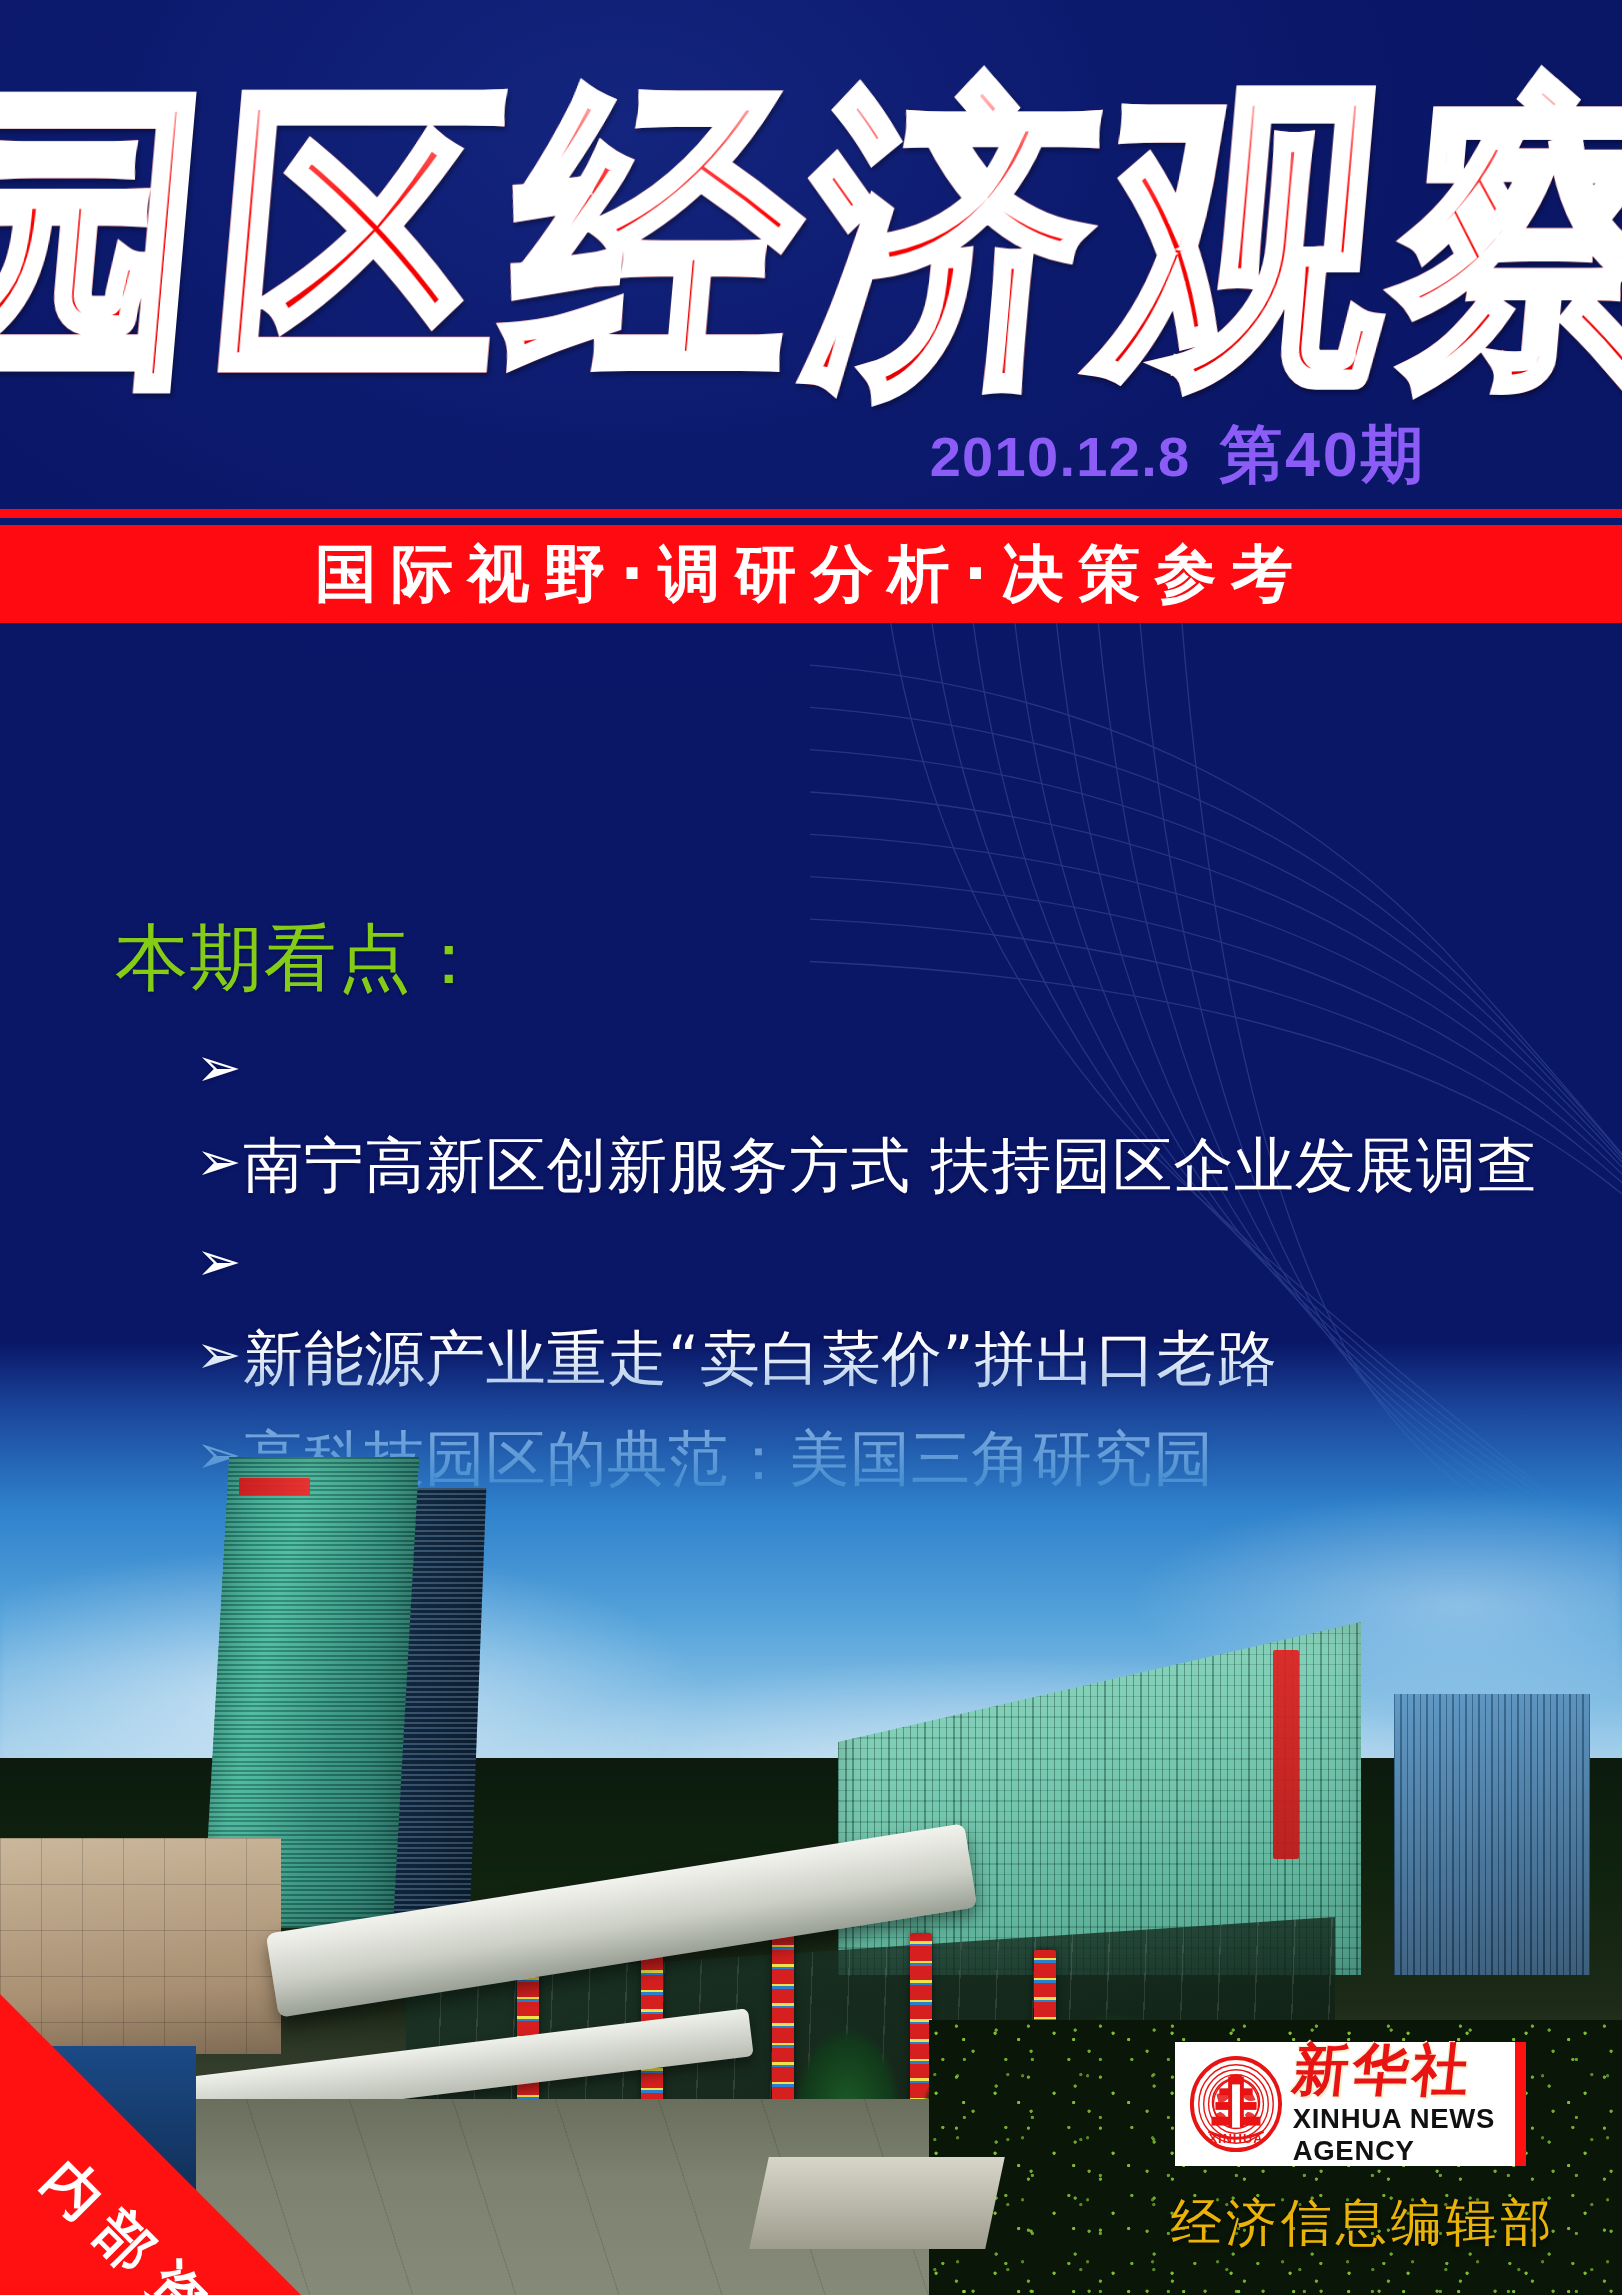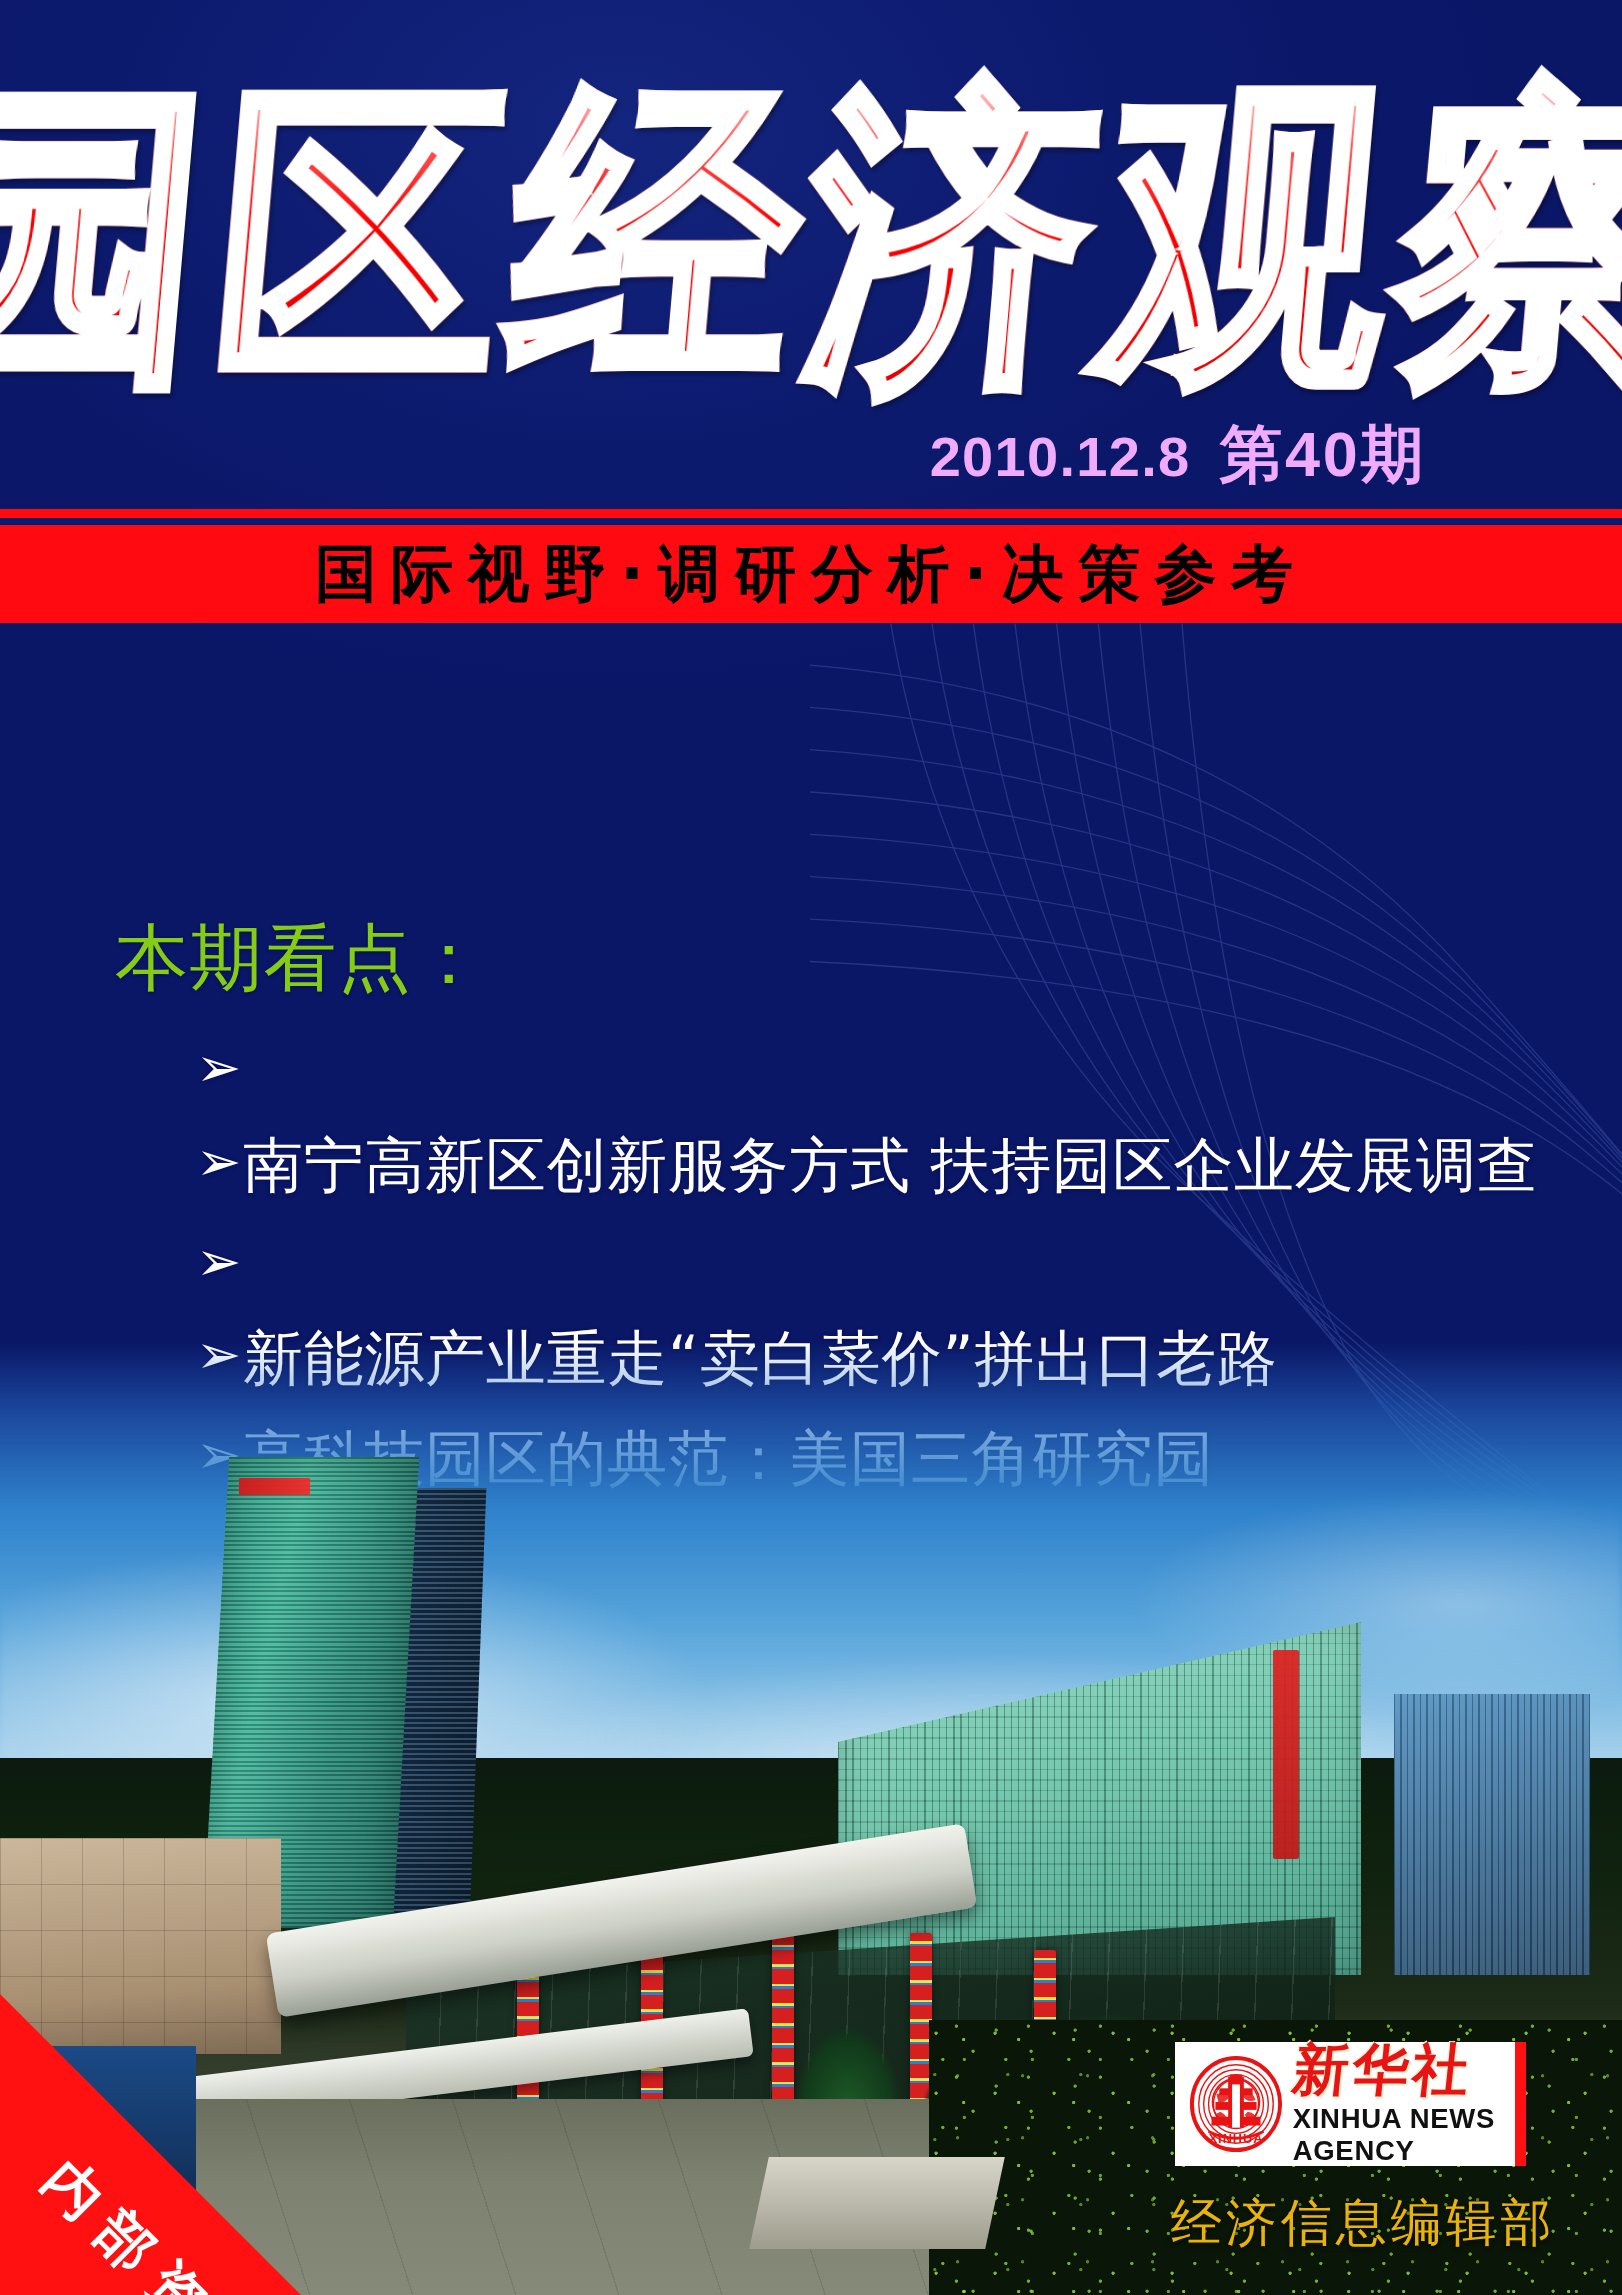--- a/index.html
+++ b/index.html
@@ -45,38 +45,38 @@
     background:linear-gradient(180deg,#ffd9d9 0%,#ff5050 22%,#fb0000 46%,#e60000 100%);
     -webkit-background-clip:text;background-clip:text;
     -webkit-text-fill-color:transparent;
     -webkit-text-stroke:9.2px #ffffff;
     paint-order:stroke fill;
     filter:drop-shadow(2.6px 3.9px 2.6px rgba(0,0,0,.35));
   }
 
   .issue-line{
     position:absolute;right:196px;top:412px;
-    color:#f0abfc;
+    color:#8b5cf6;
     font-weight:700;
     font-size:56px;
     letter-spacing:1.3px;
     white-space:nowrap;
     font-family:"Liberation Sans","DejaVu Sans",sans-serif;
   }
   .issue-line .issue-no{font-size:63px;margin-left:29px;letter-spacing:2.6px;}
 
   
   .stripe-red-thin{position:absolute;left:0;top:509px;width:1622px;height:8.5px;background:#ff0a10;}
   .stripe-navy-thin{position:absolute;left:0;top:518px;width:1622px;height:7.9px;background:#0a1a6e;}
   .red-band{
     position:absolute;left:0;top:525px;width:1622px;height:98px;background:#ff0a10;
     display:flex;align-items:center;justify-content:center;
   }
   .tagline{
-    color:#000000;font-weight:700;font-size:62px;letter-spacing:14.4px;white-space:nowrap;
+    color:#ffffff;font-weight:700;font-size:62px;letter-spacing:14.4px;white-space:nowrap;
     font-family:"DejaVu Sans","Liberation Sans",sans-serif;
   }
 
   
   .highlights{position:absolute;left:0;top:910px;width:1622px;}
   .highlights-heading{
     color:#84cc16;font-size:73px;font-weight:500;letter-spacing:1.3px;
     margin-left:115px;margin-bottom:31px;
     font-family:"DejaVu Sans","Liberation Sans",sans-serif;
     text-shadow:0 1.3px 3.9px rgba(0,0,0,.25);

